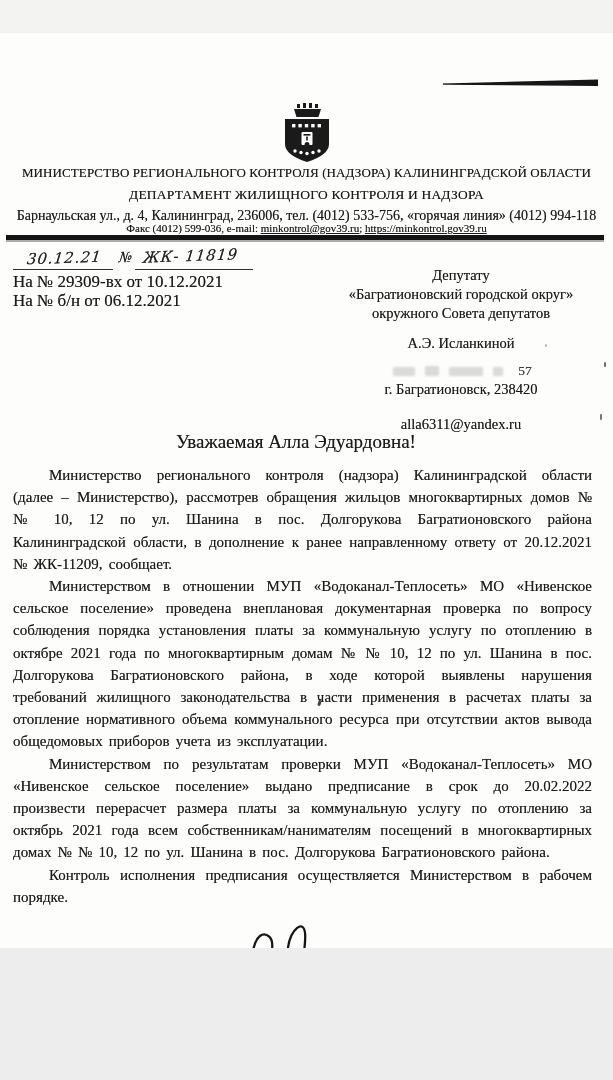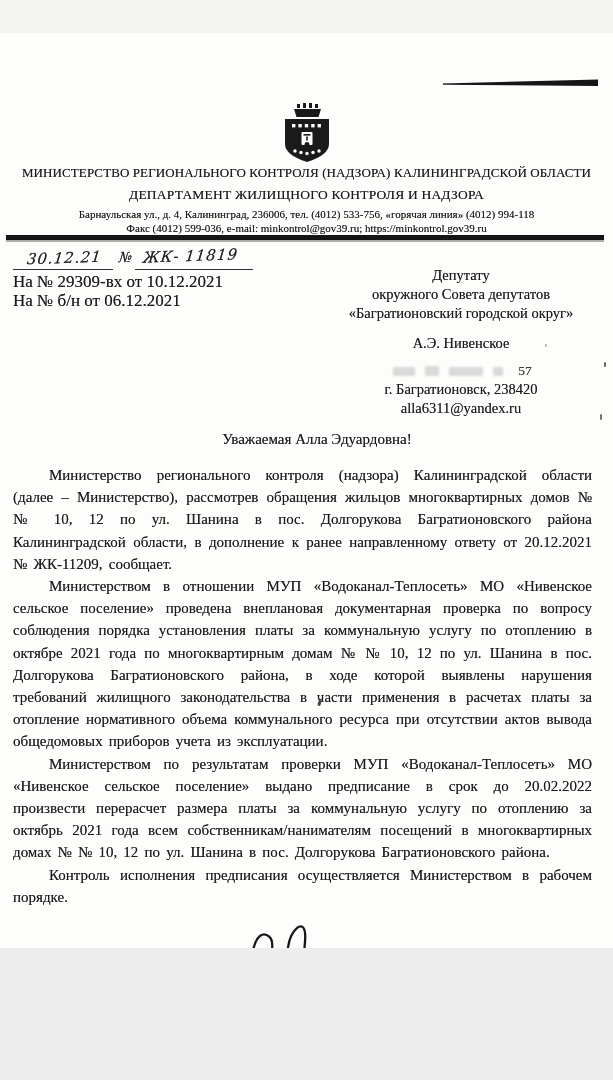--- a/index.html
+++ b/index.html
@@ -16,23 +16,23 @@
   .speck{position:absolute;background:#3a3a3a;border-radius:1px;}
   .speck1{left:604px;top:329px;width:2px;height:5px;opacity:.75;}
   .speck2{left:600px;top:381px;width:2px;height:6px;opacity:.7;}
   .speck3{left:545px;top:311px;width:2px;height:3px;opacity:.35;}
 
   
   .emblem-wrap{position:absolute;left:0;right:0;top:70px;text-align:center;}
   .h-line{position:absolute;left:6px;right:6px;text-align:center;white-space:nowrap;}
   .h-ministry{top:132px;font-size:13px;letter-spacing:.1px;}
   .h-department{top:154px;font-size:13.5px;font-weight:normal;letter-spacing:.2px;}
-  .h-address{top:175px;font-size:11px;}
+  .h-address{top:175px;font-size:14px;}
   .h-fax{top:189px;font-size:11px;}
-  .h-fax .lnk{}
+  .h-fax .lnk{text-decoration:underline;}
   .rule{position:absolute;left:6px;right:9px;top:202px;height:5px;background:#141414;
         box-shadow:0 2px 0 rgba(20,20,20,.35);}
 
   
   .hw-row{position:absolute;left:13px;top:214px;width:250px;height:26px;}
   .hw{font-family:"DejaVu Serif",serif;font-style:italic;font-size:15px;letter-spacing:1px;color:#222;
       display:inline-block;transform:rotate(-2deg) skewX(-8deg);}
   .hw-date{position:absolute;left:14px;top:2px;}
   .hw-no{position:absolute;left:106px;top:2px;font-size:14px;}
   .hw-num{position:absolute;left:130px;top:0;}
@@ -41,30 +41,30 @@
   .hw-ul2{left:122px;width:118px;}
   .ref-line{position:absolute;left:13px;font-size:17px;white-space:nowrap;}
   .ref1{top:239px;}
   .ref2{top:258px;}
 
   
   .addr{position:absolute;left:315px;width:292px;text-align:center;font-size:14.5px;line-height:19px;}
   .addr-block1{top:233px;}
   .addr-name{top:301px;}
   .addr-city{top:347px;text-align:center;}
-  .addr-email{top:366px;}
+  .addr-email{top:382px;}
   .redact-bar{display:inline-block;height:9px;background:#9a9a9a;opacity:.35;filter:blur(1.2px);
               vertical-align:middle;border-radius:1px;margin:0 3px;}
   .redact-57{font-size:13.5px;color:#3d3d3d;margin-left:8px;text-align:right;}
   .redact-comma{position:absolute;left:3px;top:339px;width:3px;height:6px;background:#444;
                 border-radius:0 0 2px 2px;transform:rotate(18deg);}
   .addr-redacted-wrap{position:absolute;left:315px;width:292px;top:328px;text-align:center;}
 
   
-  .salutation{position:absolute;left:28px;width:578px;top:398px;text-align:center;font-size:15px;}
+  .salutation{position:absolute;left:7px;width:578px;top:398px;text-align:center;font-size:19px;}
   .letter-body{position:absolute;left:13px;right:21px;top:431px;text-align:justify;
                font-size:15px;line-height:22.2px;}
   .letter-body p{margin:0;text-indent:36px;word-spacing:2.4px;}
 
   
   .sig-position{position:absolute;left:13px;top:913px;font-size:15px;}
   .sig-name{position:absolute;left:453px;top:913px;font-size:15px;white-space:nowrap;}
   .sig-svg{position:absolute;left:233px;top:878px;}
   .footer-exec{position:absolute;left:13px;top:956px;font-size:11px;line-height:11px;color:#2a2a2a;}
 
@@ -126,24 +126,24 @@
       <span class="hw hw-no">№</span>
       <span class="hw hw-num">ЖК- 11819</span>
       <span class="hw-ul hw-ul1"></span>
       <span class="hw-ul hw-ul2"></span>
     </div>
     <div class="ref-line ref1">На № 29309-вх от 10.12.2021</div>
     <div class="ref-line ref2">На № б/н от 06.12.2021</div>
 
     <div class="addr addr-block1">
       <div>Депутату</div>
+      <div>«Багратионовский городской округ»</div>
       <div>окружного Совета депутатов</div>
-      <div>«Багратионовский городской округ»</div>
     </div>
-    <div class="addr addr-name">А.Э. Нивенское</div>
+    <div class="addr addr-name">А.Э. Исланкиной</div>
     <div class="addr-redacted-wrap">
       <span class="redact-bar" style="width:22px;"></span>
       <span class="redact-bar" style="width:14px;height:10px;"></span>
       <span class="redact-bar" style="width:34px;"></span>
       <span class="redact-bar" style="width:10px;"></span>
       <span class="redact-57">57</span>
       <span class="redact-comma"></span>
     </div>
     <div class="addr addr-city">г. Багратионовск, 238420</div>
     <div class="addr addr-email">alla6311@yandex.ru</div>

